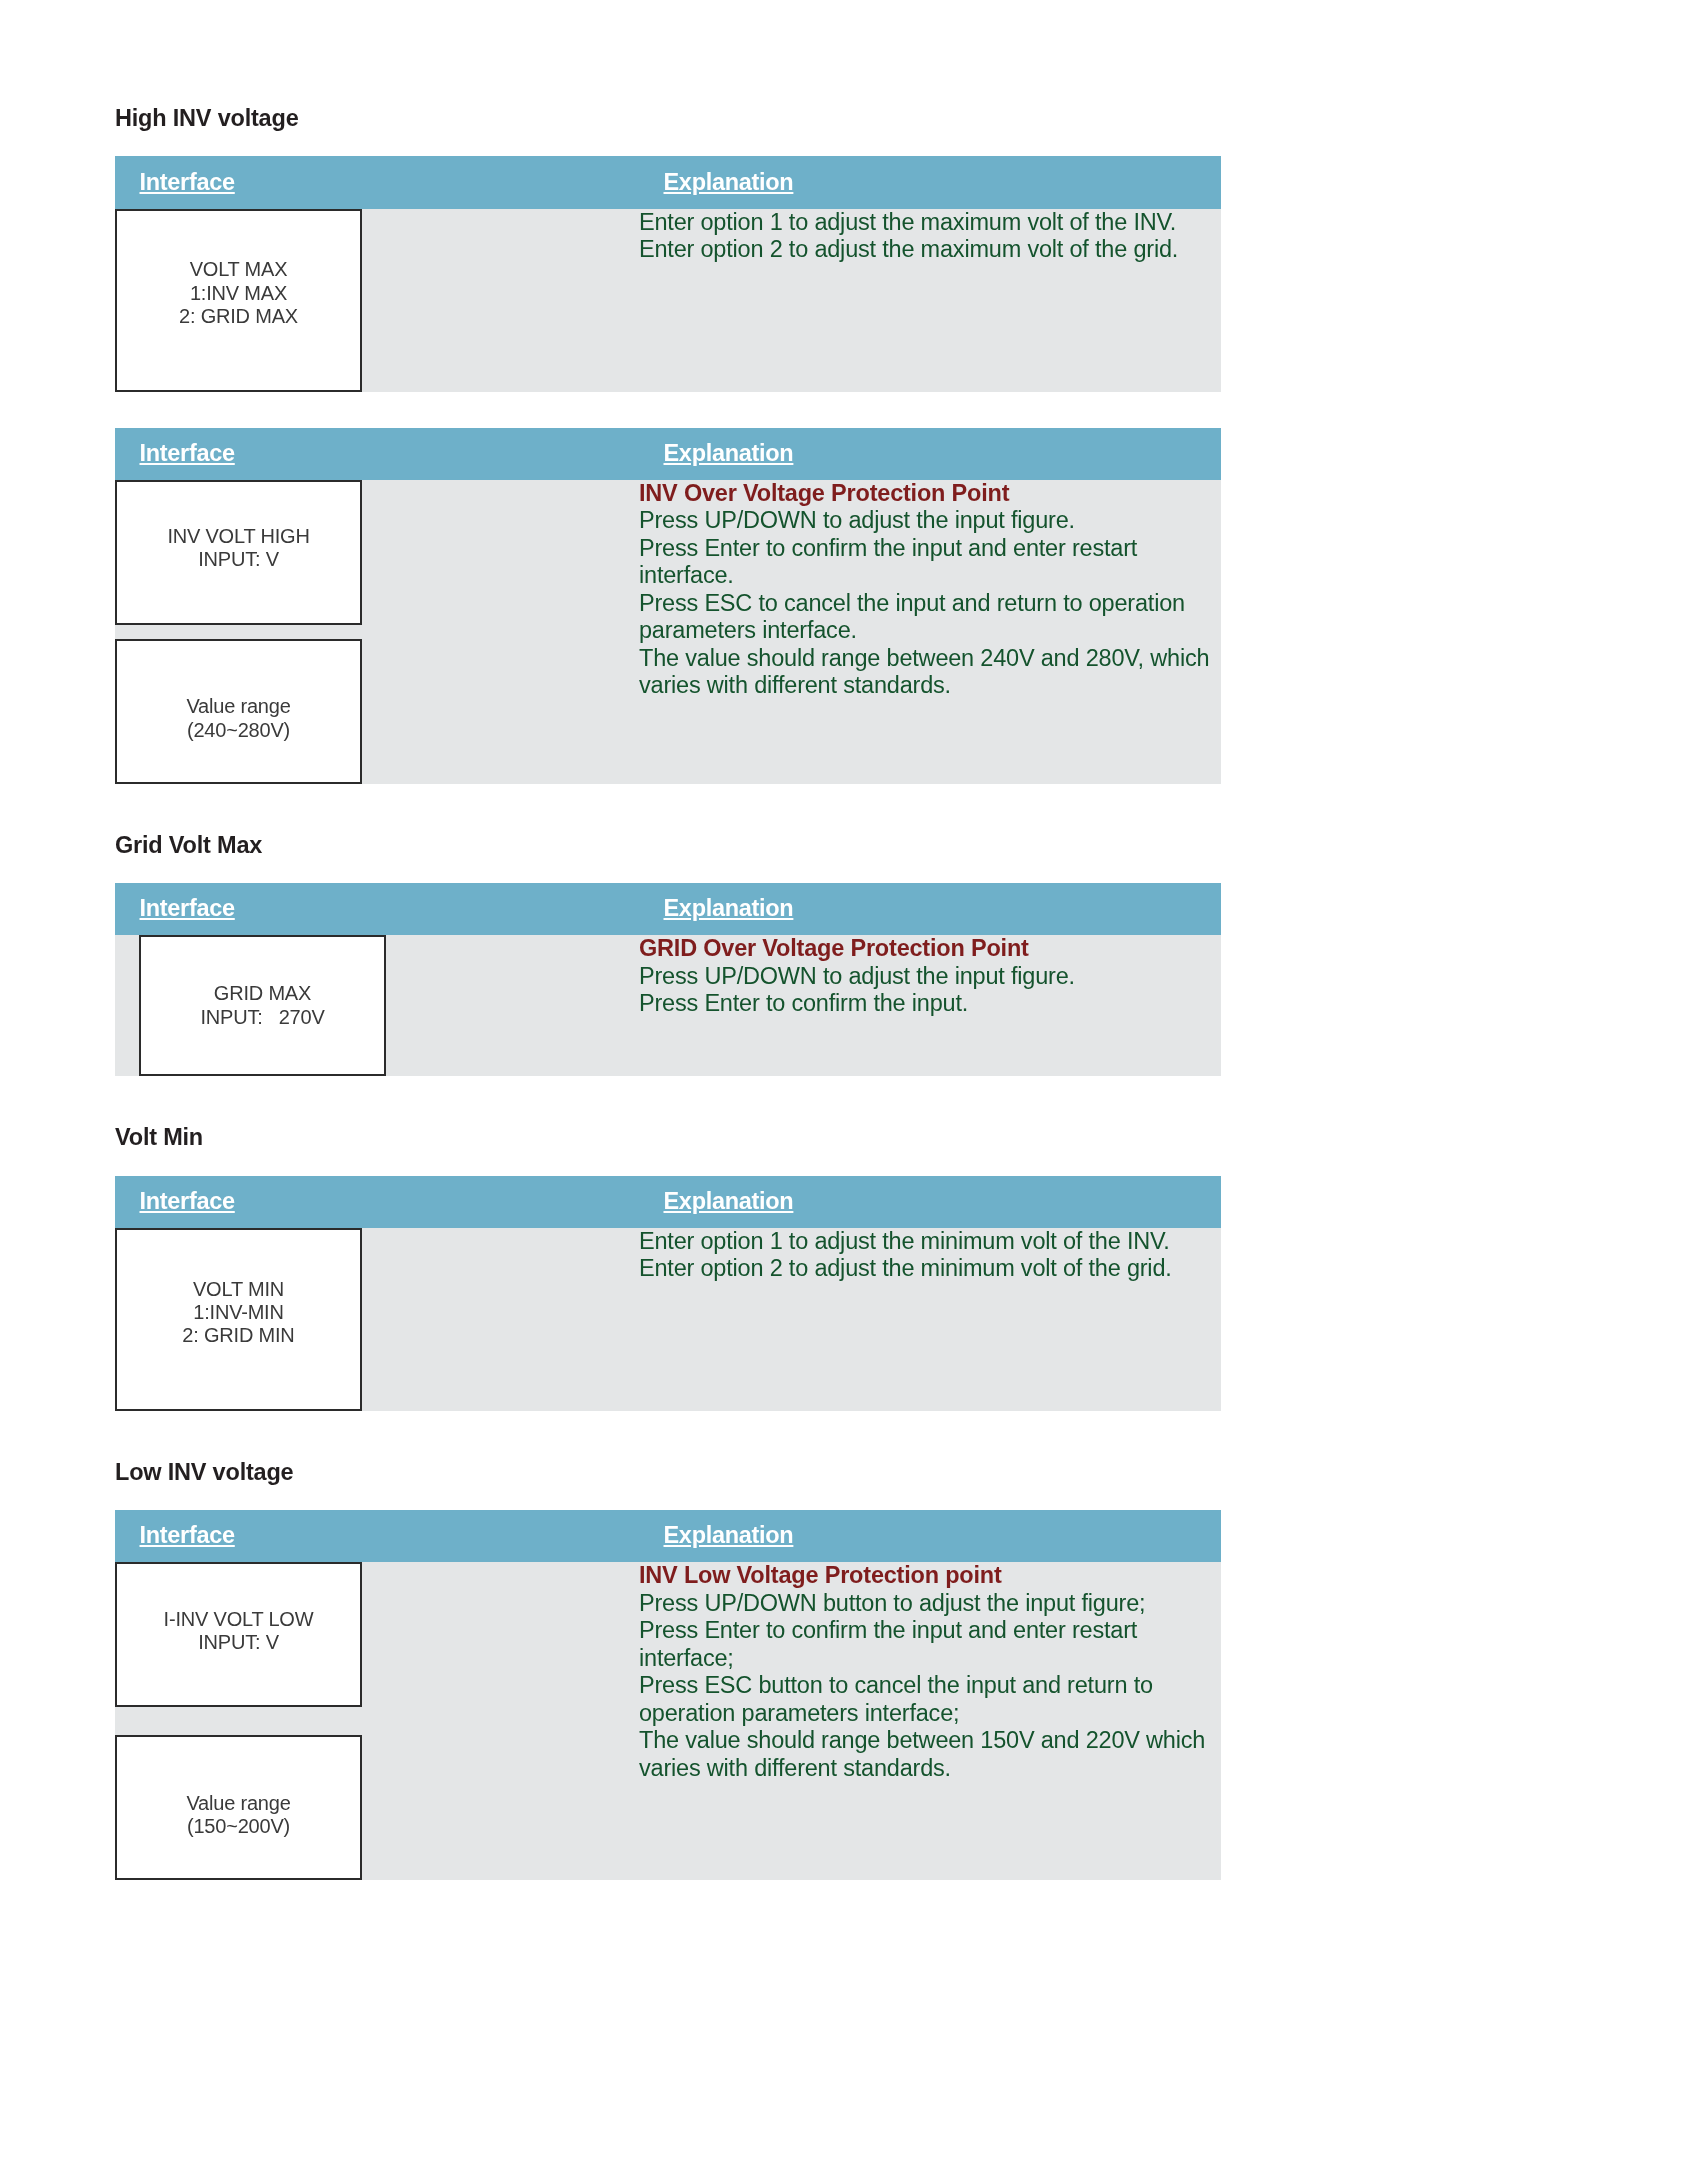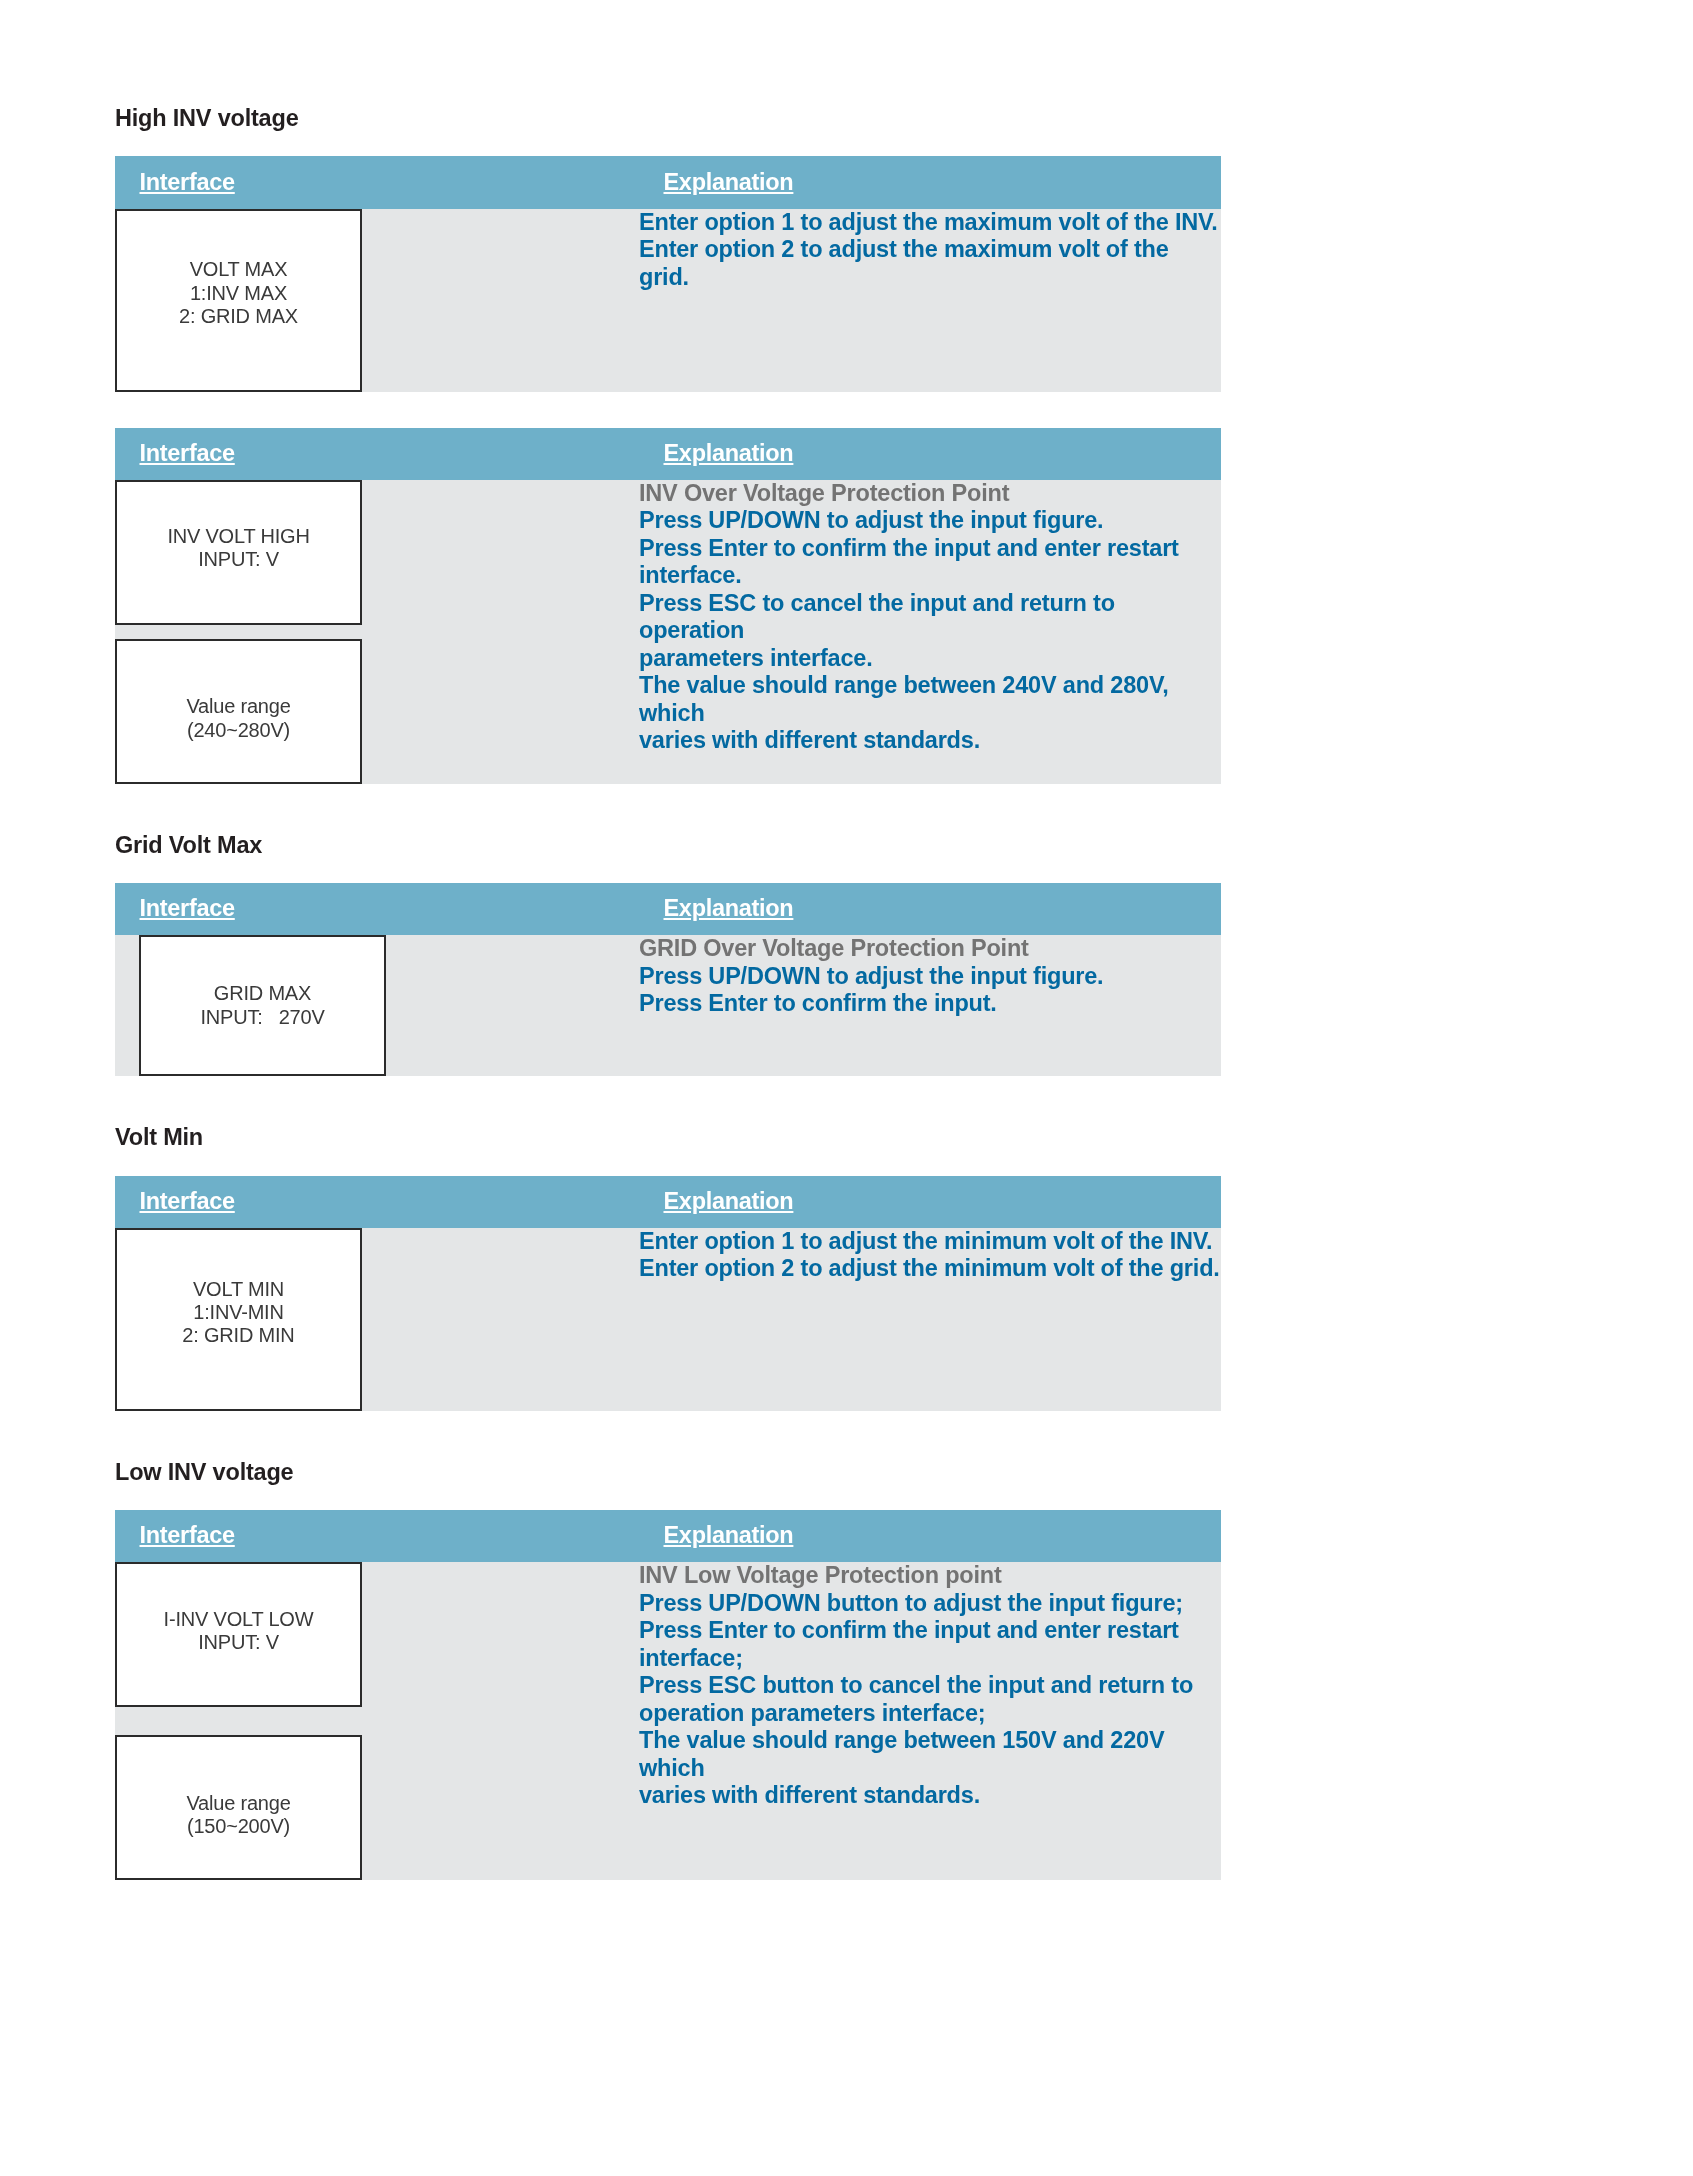--- a/index.html
+++ b/index.html
@@ -99,28 +99,27 @@
   .lcd-gap-30 { margin-top: 28px; }
   .lcd-shift-up { margin-top: -13px; }
   .lcd-shift-up-sm { margin-top: -7.5px; }
   .lcd-shift-dn { margin-top: 15px; }
 
   
   .expl-line {
     font-family: "Liberation Sans", sans-serif;
     font-size: 23.5px;
     line-height: 1.17;
-    color: #0369a1;
+    color: #14532d;
     letter-spacing: -0.2px;
     margin: 0;
-    font-weight: bold;
   }
   .expl-line.bold {
     font-weight: bold;
-    color: #737373;
+    color: #7f1d1d;
   }
 
   .gap-hd-tbl { height: 24.5px; }
   .gap-tbl-hd { height: 49px; }
   .gap-tbl-tbl { height: 36px; }
   .pad-top-first { height: 98px; }
 </style>
 </head>
 <body>
 

